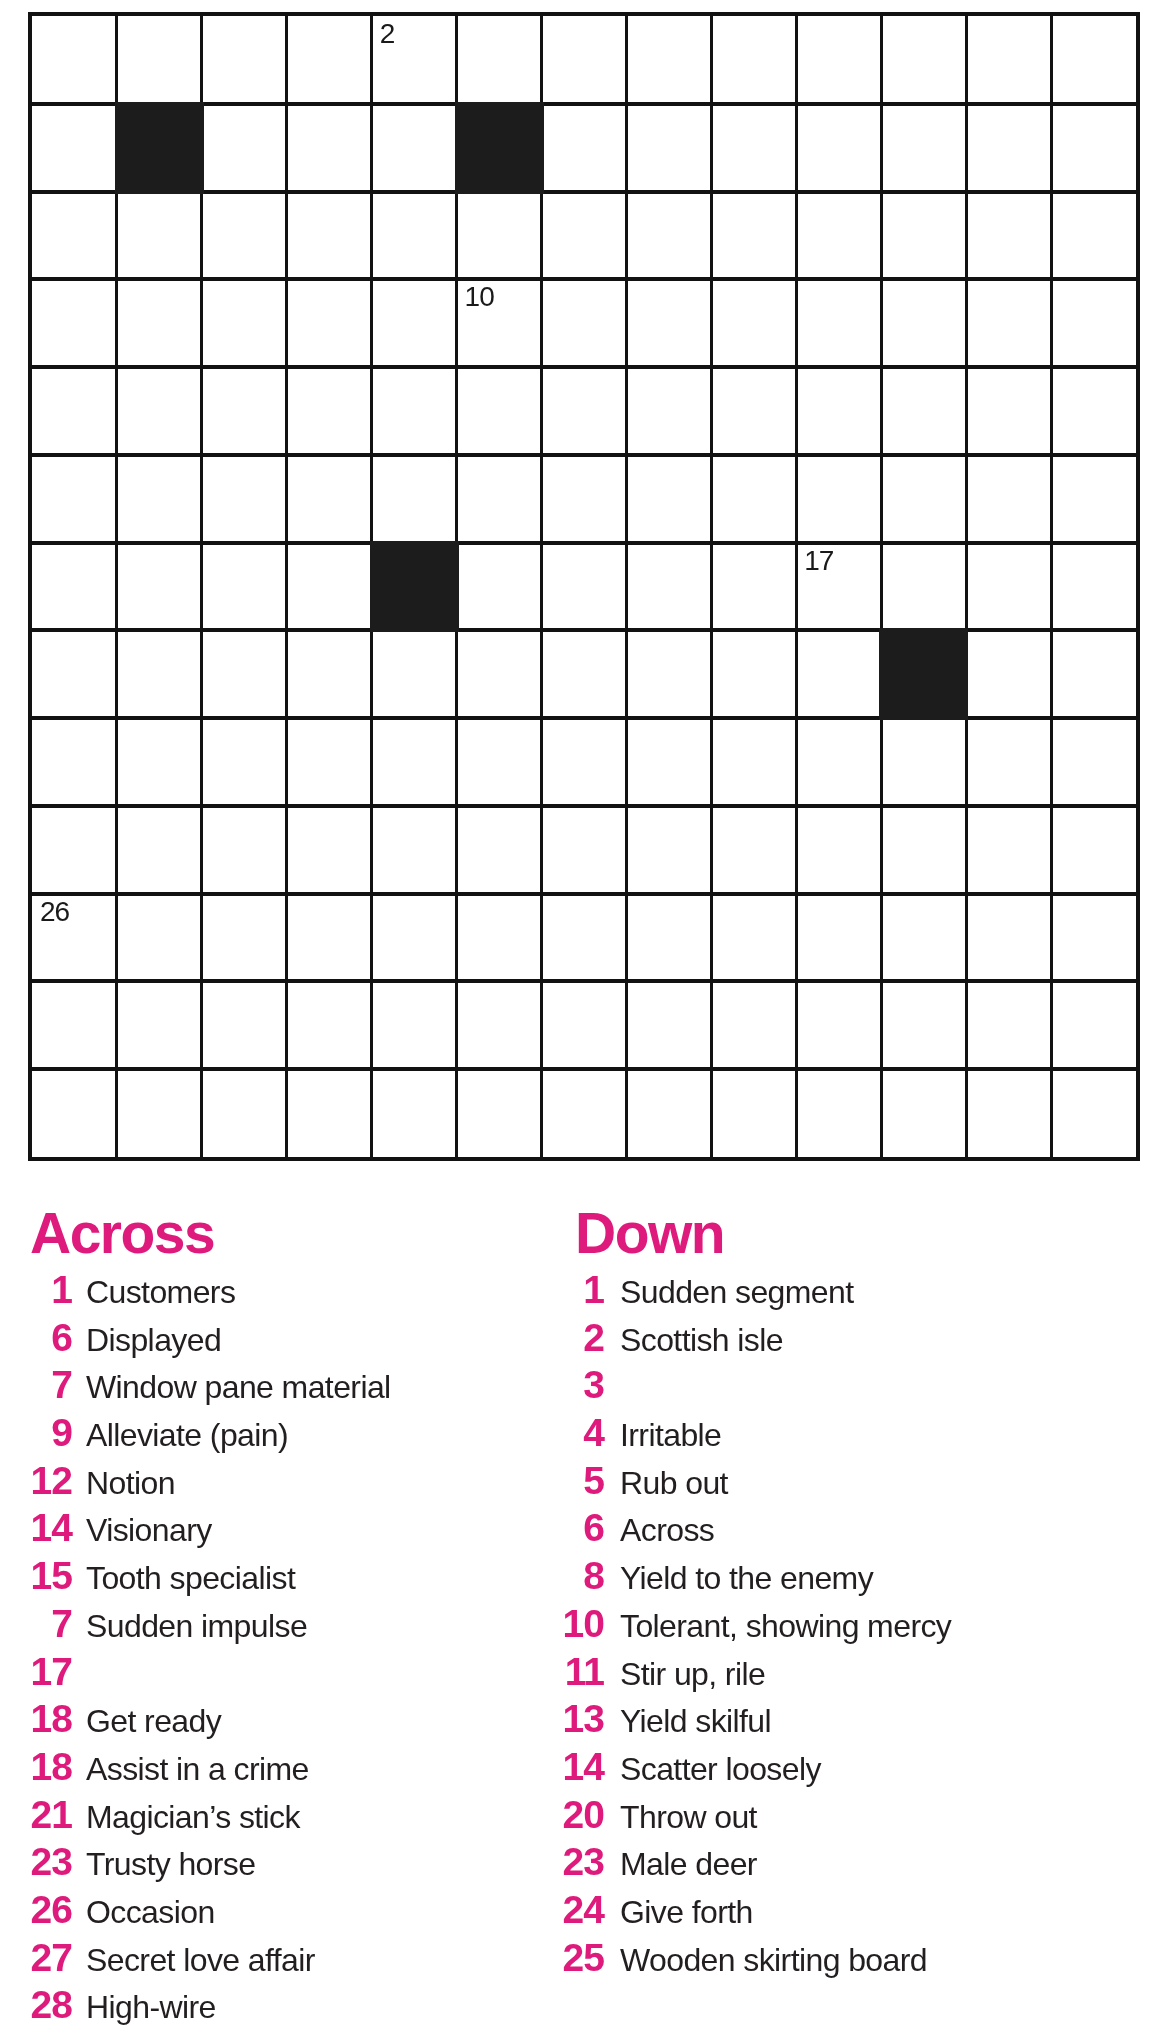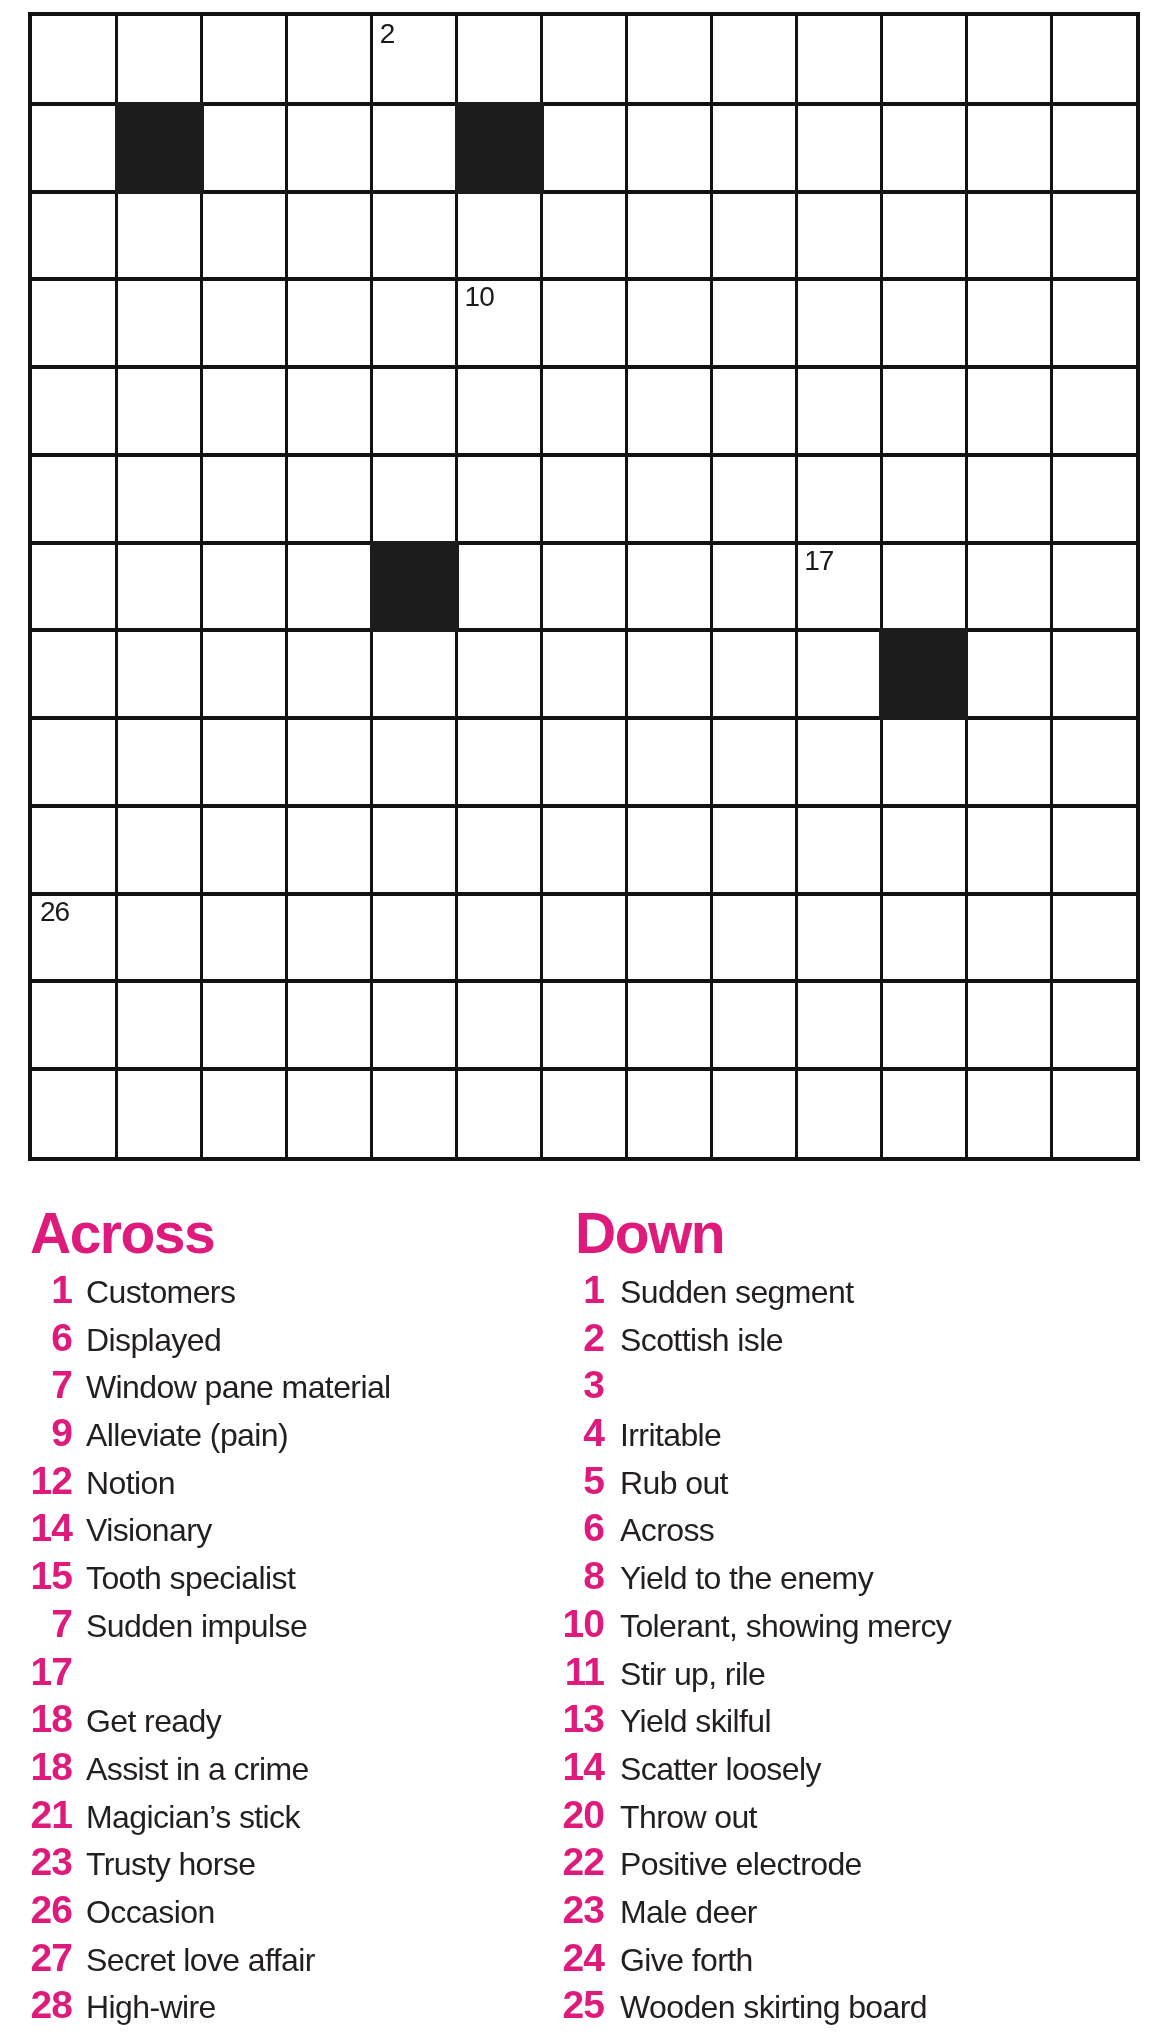--- a/index.html
+++ b/index.html
@@ -414,24 +414,20 @@
       </li>
       <li class="clue-row">
         <span class="clue-num">14</span>
         <span class="clue-txt">Scatter loosely</span>
       </li>
       <li class="clue-row">
         <span class="clue-num">20</span>
         <span class="clue-txt">Throw out</span>
       </li>
       <li class="clue-row">
-        <span class="clue-num">22</span>
-        <span class="clue-txt">Positive electrode</span>
-      </li>
-      <li class="clue-row">
         <span class="clue-num">23</span>
         <span class="clue-txt">Male deer</span>
       </li>
       <li class="clue-row">
         <span class="clue-num">24</span>
         <span class="clue-txt">Give forth</span>
       </li>
       <li class="clue-row">
         <span class="clue-num">25</span>
         <span class="clue-txt">Wooden skirting board</span>

